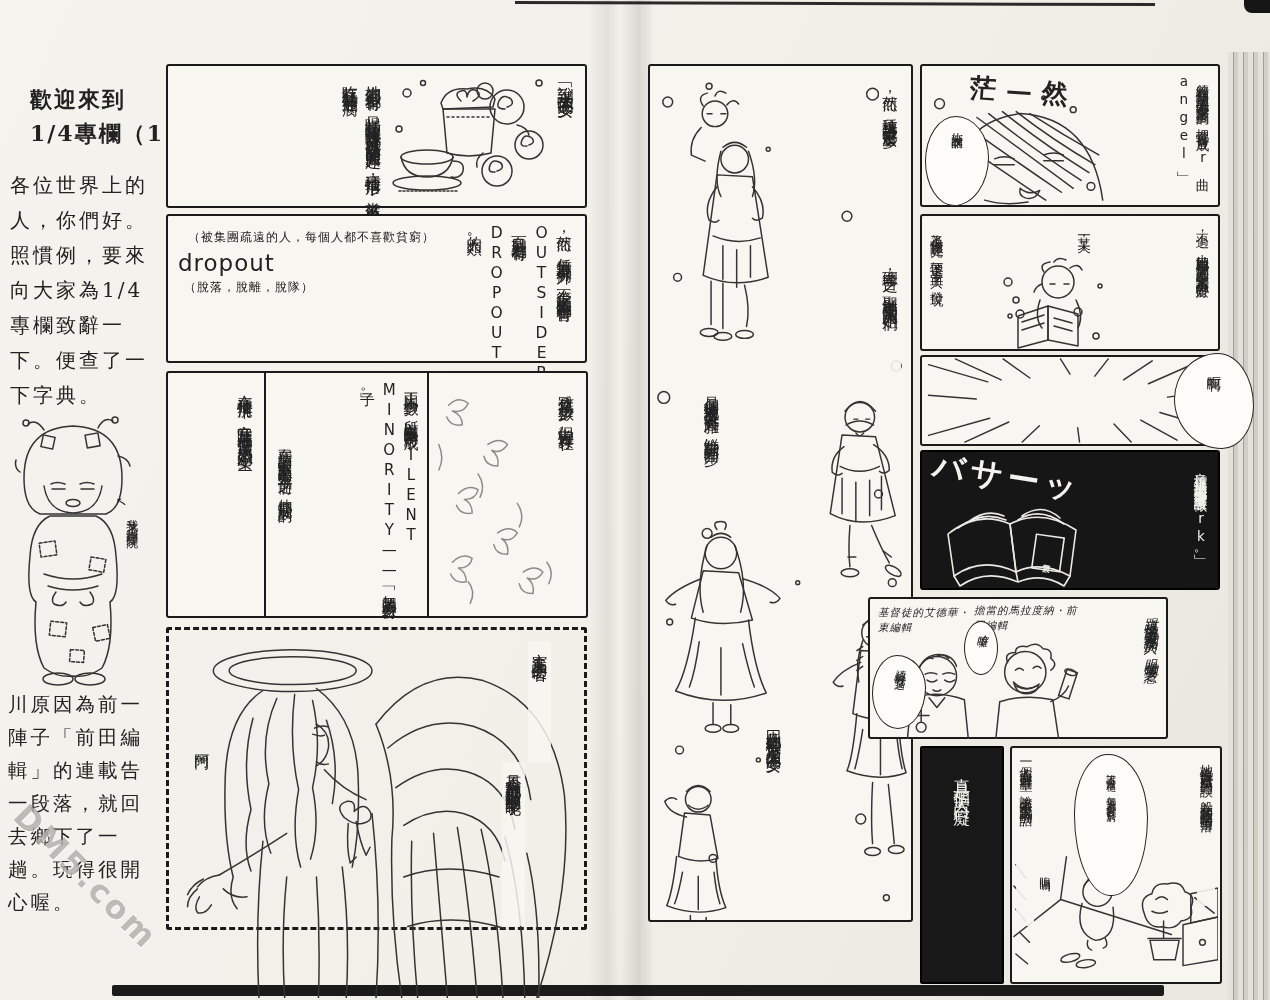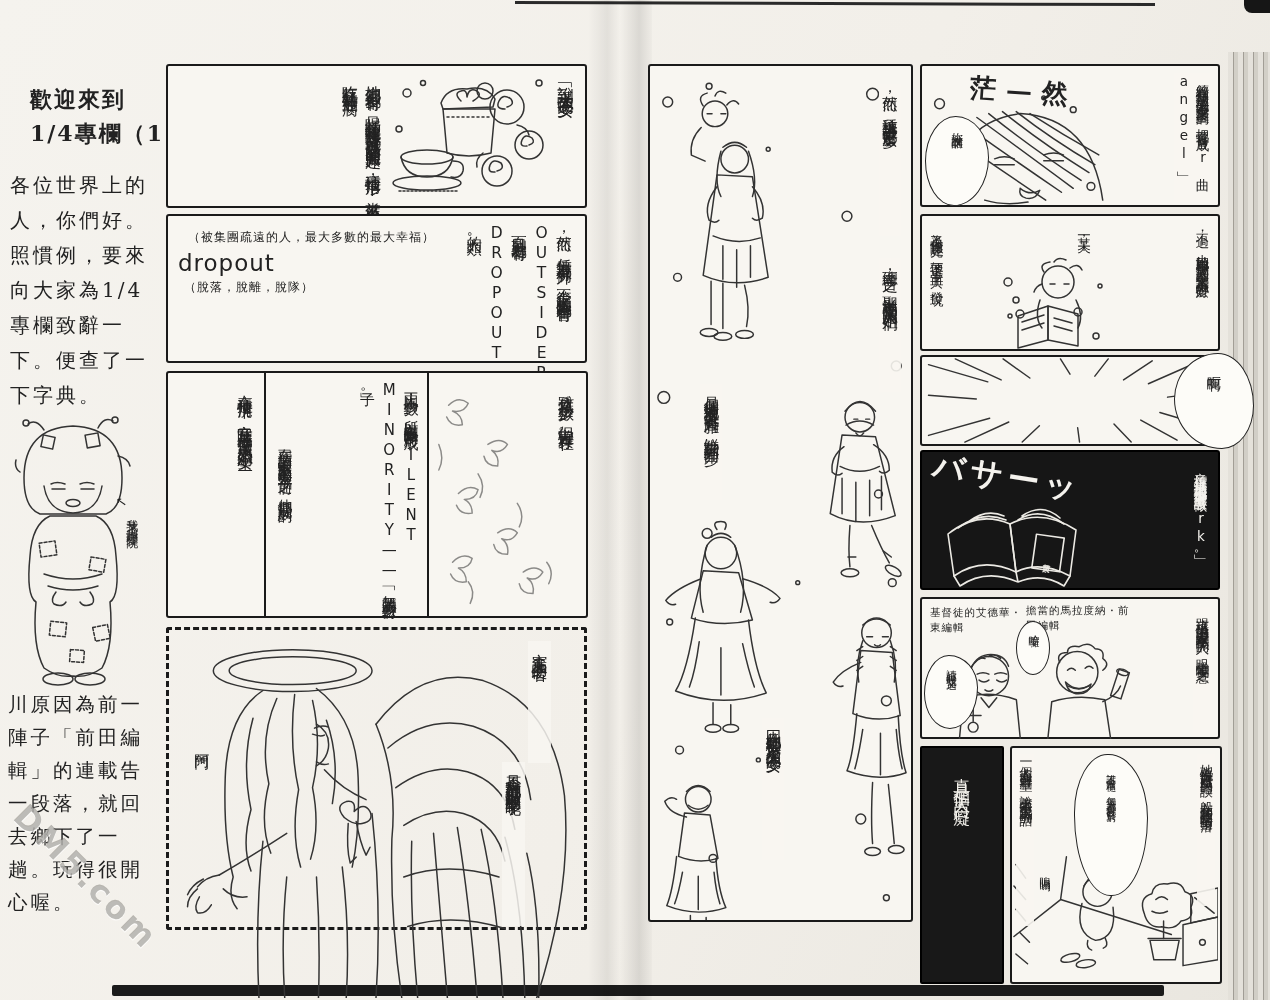--- a/index.html
+++ b/index.html
@@ -97,21 +97,21 @@
         <path d="M10,118 h58" stroke-dasharray="2 2"></path>
       </svg>
       <div class="vt" style="height:126px;font-size:16px;flex:1 1 auto;">她們很多都有，只喝紅茶和吃玫瑰花醬就可以過活的美麗興趣，這種情形下，當然不適合吃紅豆餅和油豆腐。</div>
     </div>
   </div>
 
   <div class="panel" style="left:166px;top:214px;width:421px;height:149px;">
     <div style="display:flex;flex-direction:row-reverse;height:100%;padding:8px 10px;box-sizing:border-box;">
       <div class="vt" style="height:130px;font-size:15.5px;flex:0 0 auto;max-width:215px;">然而，任何事都有例外。不管怎樣的集團都會有OUTSIDER，而且到處都有DROPOUT的人類。</div>
       <div style="flex:1 1 auto;padding-top:2px;">
-        <div class="serif" style="font-size:12px;margin:3px 0 4px 10px;letter-spacing:1px;">（被集團疏遠的人，最大多數的最大幸福）</div>
+        <div class="serif" style="font-size:12px;margin:3px 0 4px 10px;letter-spacing:1px;">（被集團疏遠的人，每個人都不喜歡貧窮）</div>
         <div style="font-size:23px;letter-spacing:1px;">dropout</div>
         <div class="serif" style="font-size:12px;margin:3px 0 0 6px;letter-spacing:1px;">（脫落，脫離，脫隊）</div>
       </div>
     </div>
   </div>
 
   <div class="panel" style="left:166px;top:371px;width:422px;height:247px;display:flex;">
     <div style="flex:0 0 96px;border-right:2px solid #1a1a1a;position:relative;">
       <div class="vt" style="position:absolute;right:8px;top:10px;height:224px;font-size:15.5px;">在這種情況下，它意味著那三個沒當成大小姐的小女生。</div>
     </div>
@@ -377,21 +377,21 @@
         <path d="M80,30 L86,78"></path>
         <path d="M28,34 Q52,16 76,26 M38,28 Q56,14 74,22 M88,26 Q110,12 134,30 M92,22 Q112,8 130,24"></path>
         <path d="M24,82 L30,92 Q56,74 88,88 L86,78 M140,82 L134,92 Q112,78 88,88"></path>
         <rect x="104" y="42" width="28" height="34" transform="rotate(8 118 59)"></rect>
       </g>
       <text x="118" y="64" transform="rotate(8 118 59)" fill="#eceae4" font-size="8" text-anchor="middle" style="writing-mode:vertical-rl;">英日字典</text>
     </svg>
     <div class="vt" style="position:absolute;right:8px;top:10px;height:118px;font-size:13.5px;line-height:1.45;color:#f4f2ed;">音標上很清楚地指示著應該發做「ark」。</div>
   </div>
 
-  <div class="panel" style="left:920px;top:597px;width:300px;height:142px;">
+  <div class="panel" style="left:868px;top:597px;width:300px;height:142px;font-style:italic;">
     <svg class="lineart" viewBox="0 0 220 112" style="position:absolute;left:6px;top:30px;width:220px;height:110px;">
       <circle cx="60" cy="48" r="20"></circle>
       <path d="M42,40 q6,-14 20,-14 q14,0 18,12 M46,34 q4,-6 10,-4 M60,28 q6,-4 12,2"></path>
       <path d="M50,52 q5,4 10,0 M68,52 q5,4 10,0"></path>
       <path d="M48,46 q6,-3 12,0 M66,46 q6,-3 12,0"></path>
       <path d="M56,62 q4,3 8,0"></path>
       <path d="M34,70 Q60,62 88,72 L92,112 M30,112 L34,70"></path>
       <path d="M52,70 l8,10 8,-10"></path>
       <path d="M44,94 v-14 M38,88 h14" stroke-width="2"></path>
       <circle cx="44" cy="100" r="5"></circle>

